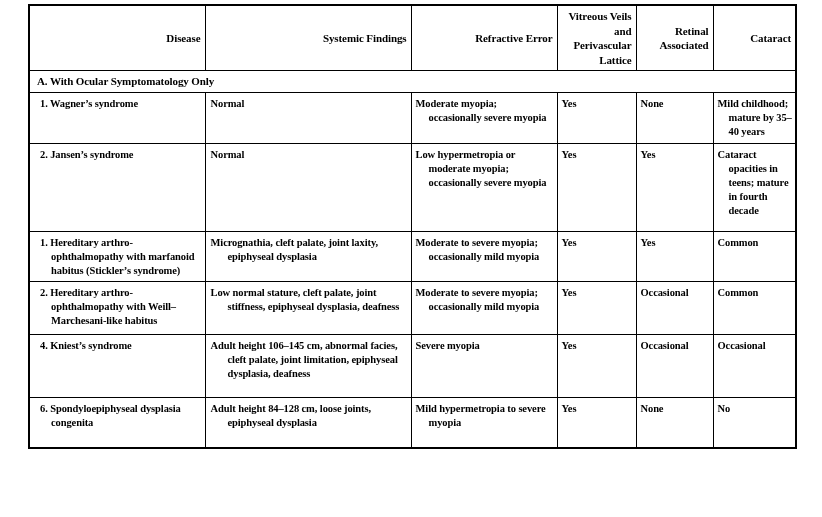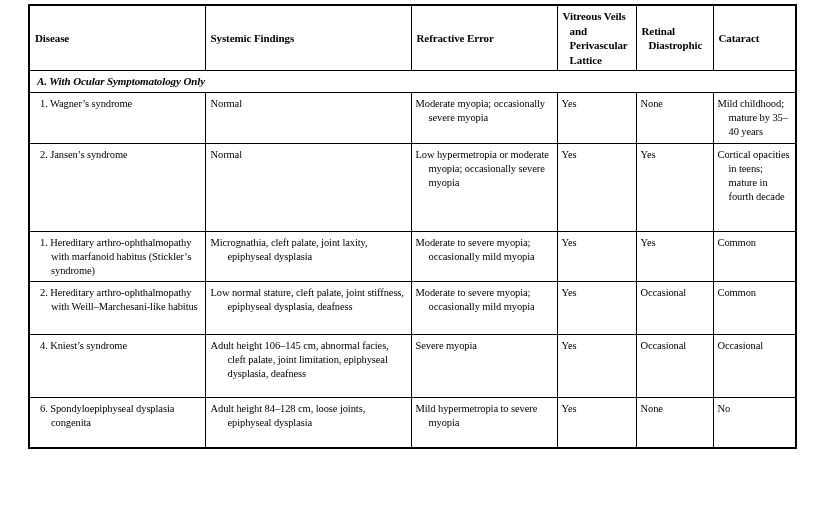--- a/index.html
+++ b/index.html
@@ -24,41 +24,41 @@
     border-collapse: collapse;
     table-layout: fixed;
     border: 2px solid #000000;
   }
   th, td {
     border: 1px solid #000000;
     vertical-align: top;
     font-size: 10.5px;
     line-height: 1.32;
     letter-spacing: -0.1px;
-    font-weight: normal;
+    font-weight: bold;
     text-align: left;
     overflow: hidden;
   }
   th.hd {
     font-weight: bold;
     font-size: 11px;
     vertical-align: middle;
     padding: 3px 4px 3px 5px;
+    text-align: right;
   }
   th.hd-hang {
     padding-left: 12px;
     text-indent: -7px;
     vertical-align: middle;
   }
   td.section-cell {
     font-weight: bold;
     font-size: 11px;
     vertical-align: middle;
     padding: 3px 4px 3px 7px;
-    font-style: italic;
   }
   td.col-disease {
     padding: 4px 4px 3px 21px;
     text-indent: -11px;
   }
   td.col-systemic {
     padding: 4px 4px 17px 22px;
     text-indent: -17px;
   }
   td.col-refractive {
@@ -83,21 +83,21 @@
       <col style="width:79px">
       <col style="width:77px">
       <col style="width:83px">
     </colgroup>
     <thead>
       <tr style="height:62px">
         <th class="hd">Disease</th>
         <th class="hd">Systemic Findings</th>
         <th class="hd">Refractive Error</th>
         <th class="hd hd-hang">Vitreous Veils and Perivascular Lattice</th>
-        <th class="hd hd-hang">Retinal Diastrophic</th>
+        <th class="hd hd-hang">Retinal Associated</th>
         <th class="hd">Cataract</th>
       </tr>
     </thead>
     <tbody>
       <tr style="height:22px">
         <td class="section-cell" colspan="6">A. With Ocular Symptomatology Only</td>
       </tr>
       <tr style="height:51px">
         <td class="col-disease">1. Wagner’s syndrome</td>
         <td class="col-systemic">Normal</td>
@@ -105,21 +105,21 @@
         <td class="col-small">Yes</td>
         <td class="col-small">None</td>
         <td class="col-small">Mild childhood; mature by 35–40 years</td>
       </tr>
       <tr style="height:88px">
         <td class="col-disease">2. Jansen’s syndrome</td>
         <td class="col-systemic">Normal</td>
         <td class="col-refractive">Low hypermetropia or moderate myopia; occasionally severe myopia</td>
         <td class="col-small">Yes</td>
         <td class="col-small">Yes</td>
-        <td class="col-small">Cortical opacities in teens; mature in fourth decade</td>
+        <td class="col-small">Cataract opacities in teens; mature in fourth decade</td>
       </tr>
       <tr style="height:44px">
         <td class="col-disease">1. Hereditary arthro-ophthalmopathy with marfanoid habitus (Stickler’s syndrome)</td>
         <td class="col-systemic">Micrognathia, cleft palate, joint laxity, epiphyseal dysplasia</td>
         <td class="col-refractive">Moderate to severe myopia; occasionally mild myopia</td>
         <td class="col-small">Yes</td>
         <td class="col-small">Yes</td>
         <td class="col-small">Common</td>
       </tr>
       <tr style="height:53px">

